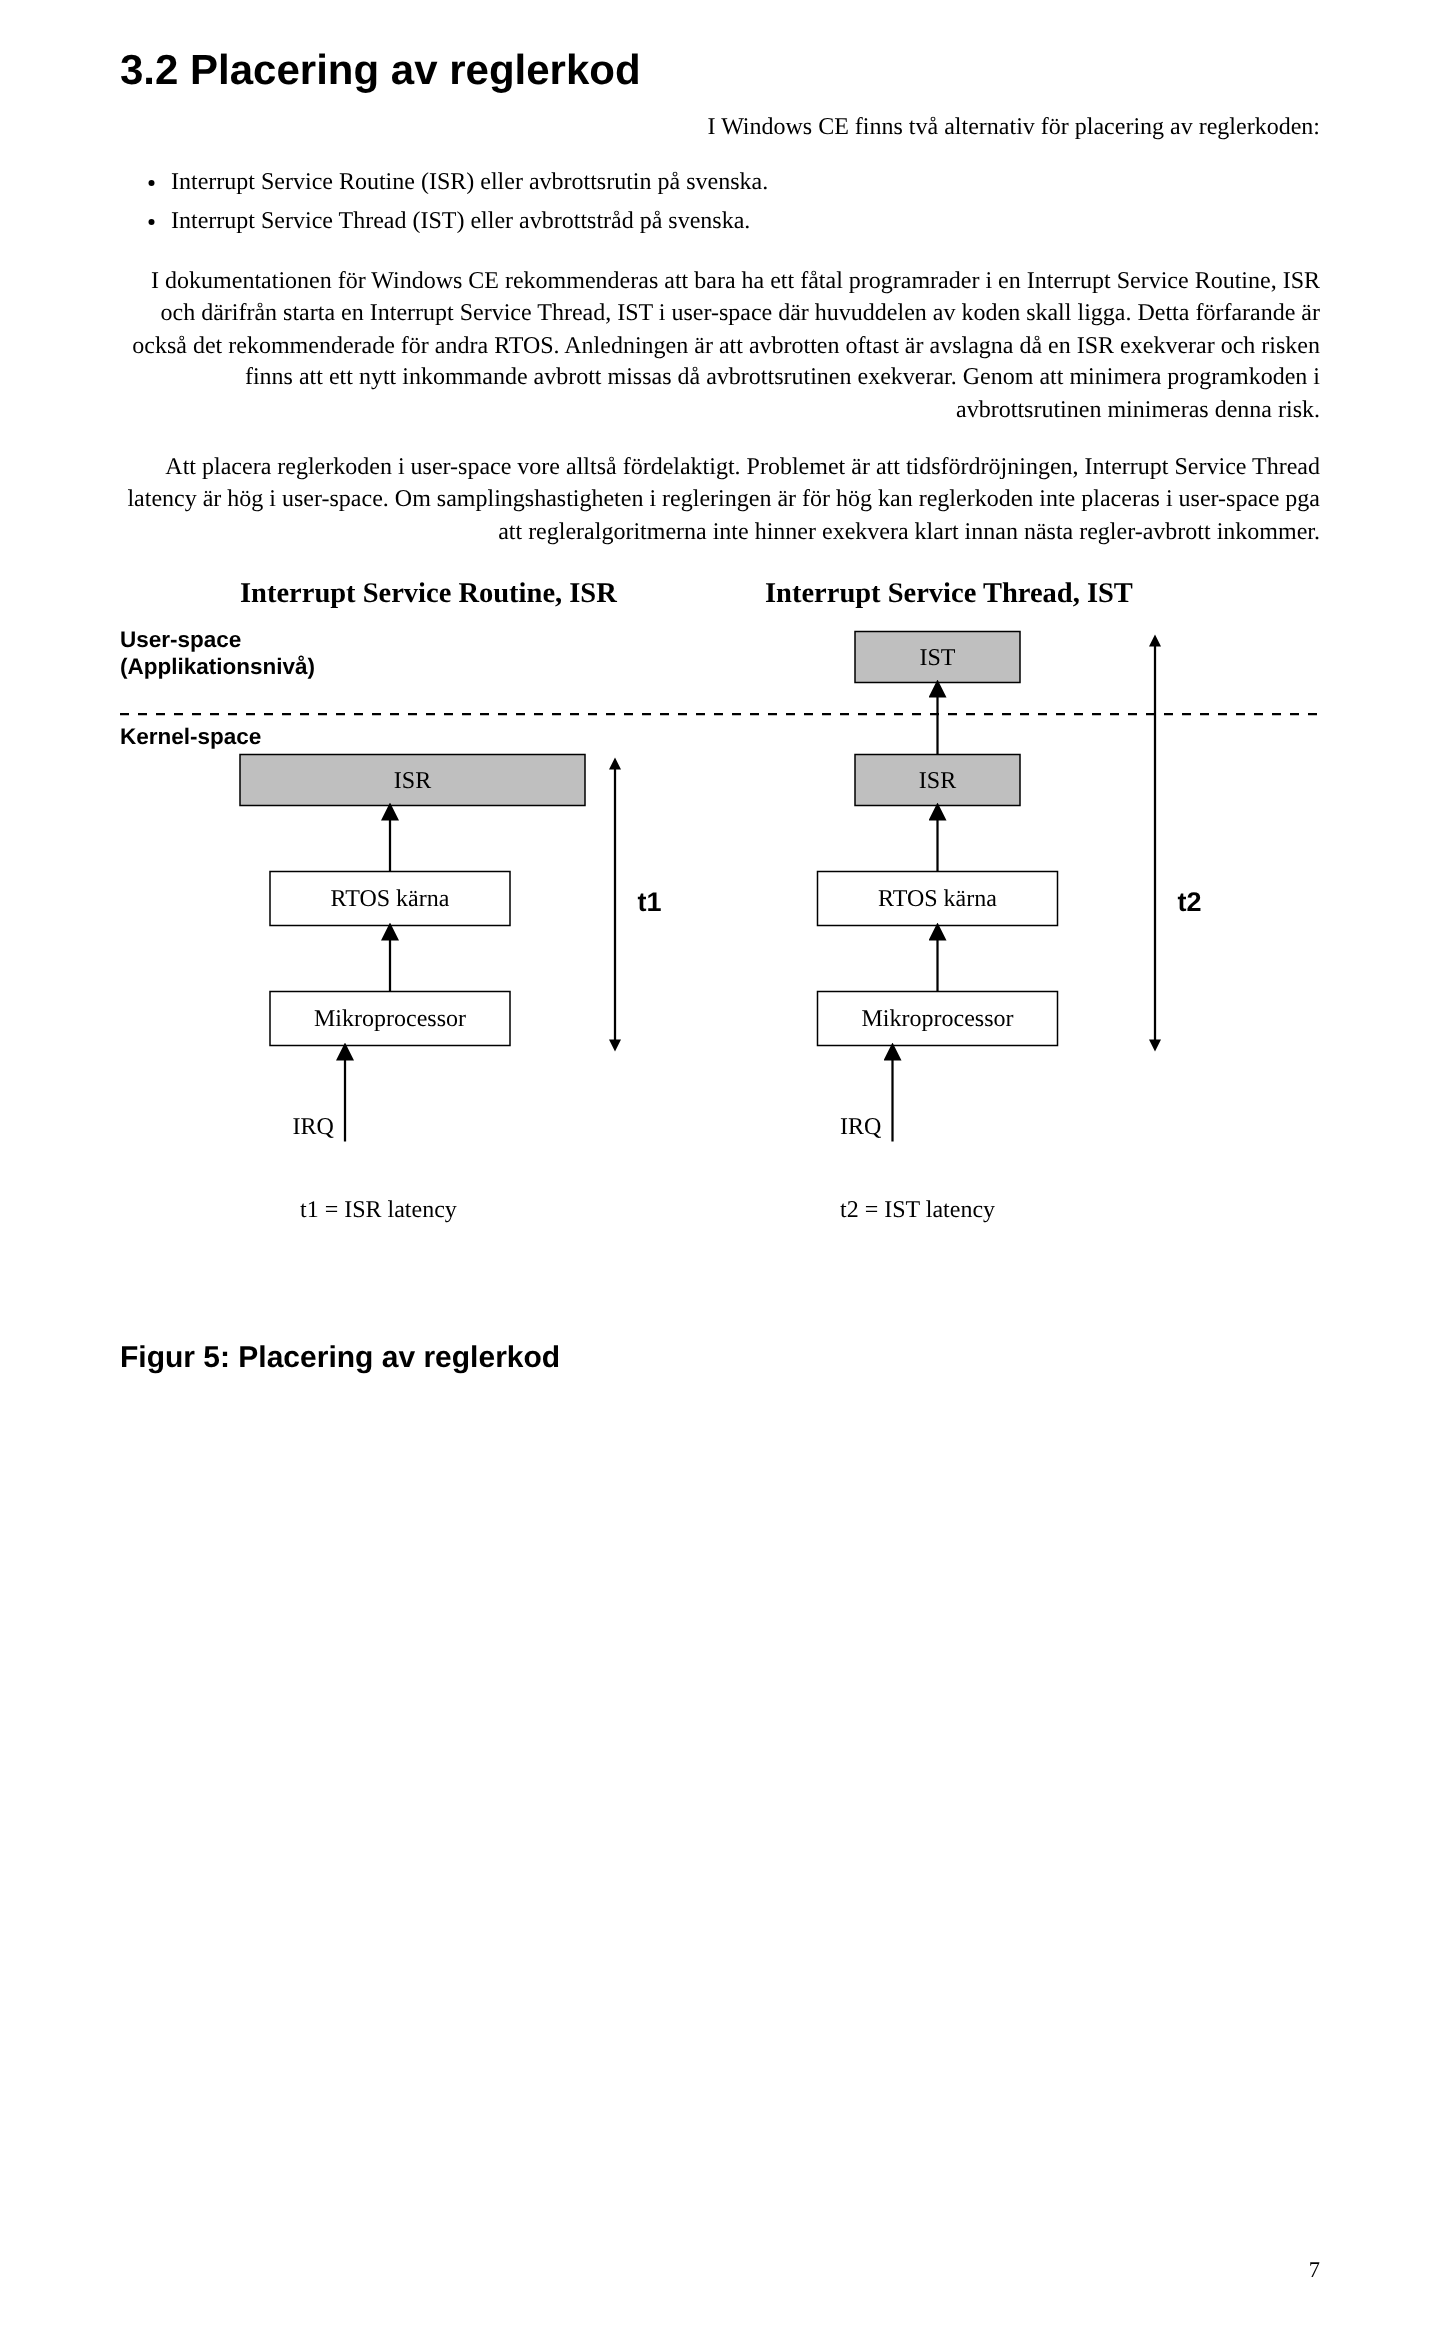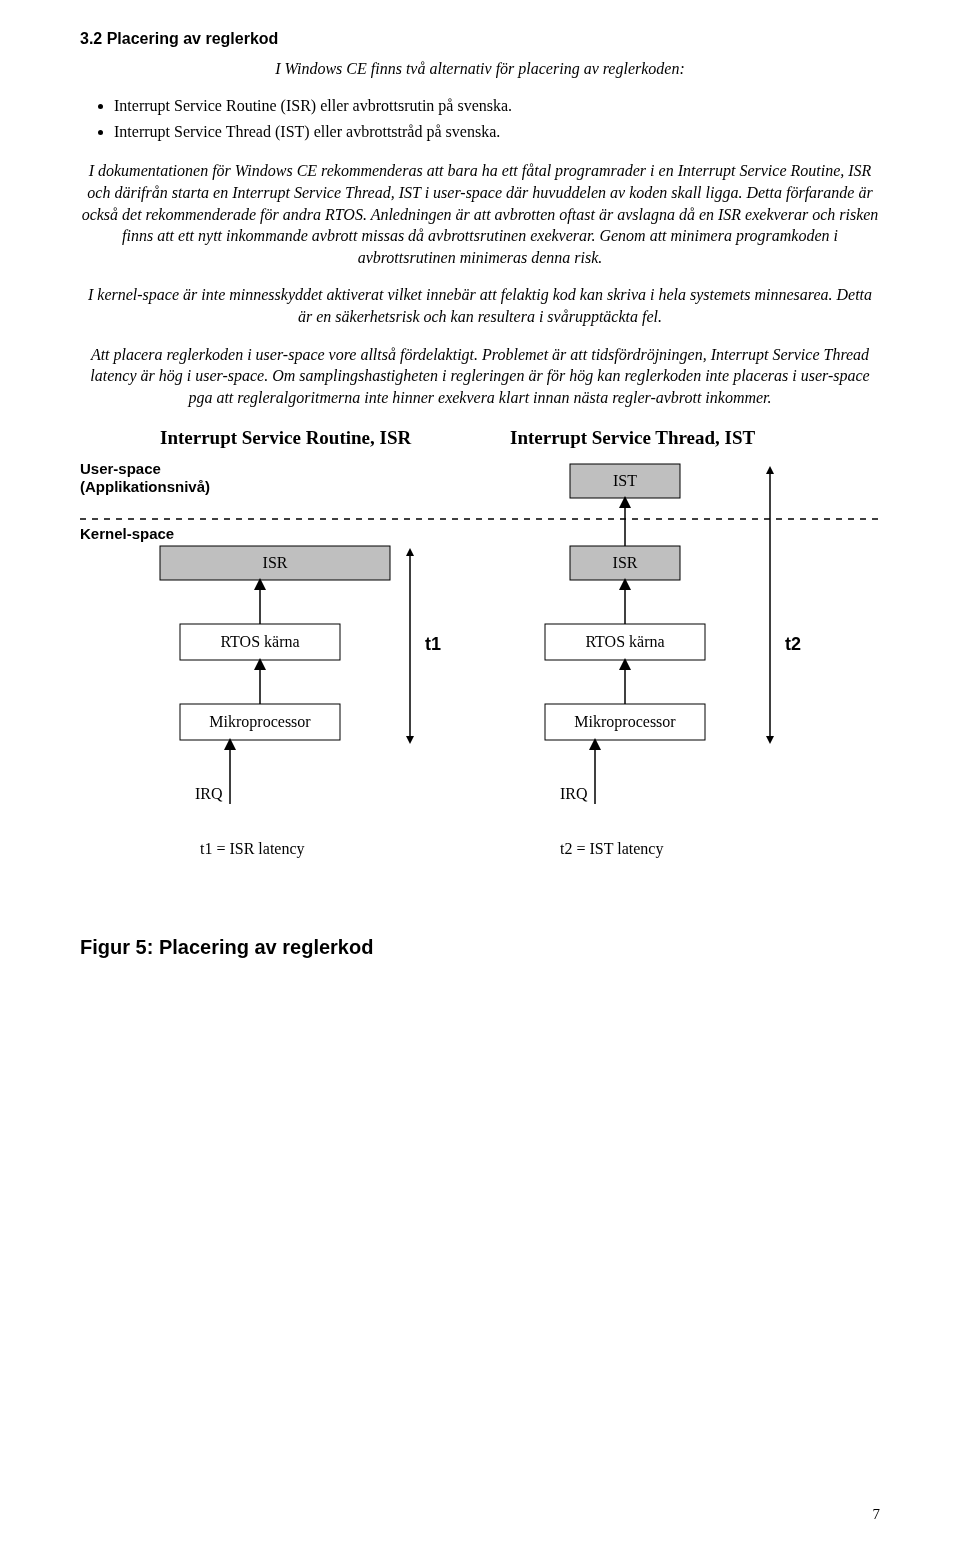--- a/index.html
+++ b/index.html
@@ -14,27 +14,26 @@
   .page {
     width: 960px;
     min-height: 1554px;
     padding: 28px 80px 40px 80px;
     box-sizing: border-box;
     position: relative;
   }
   .section-heading {
     font-family: Arial, Helvetica, sans-serif;
     font-weight: bold;
-    font-size: 16px;
+    font-size: 28px;
     margin: 0 0 8px 0;
   }
   .para {
     margin: 0 0 16px 0;
-    text-align: center;
-    font-style: italic;
+    text-align: right;
   }
   .bullets {
     margin: 8px 0 18px 0;
     padding-left: 34px;
   }
   .bullets li {
     margin-bottom: 4px;
   }
   .figure-area {
   }
@@ -62,21 +61,20 @@
   <h2 class="section-heading">3.2 Placering av reglerkod</h2>
 
   <p class="para">I Windows CE finns två alternativ för placering av reglerkoden:</p>
 
   <ul class="bullets">
     <li>Interrupt Service Routine (ISR) eller avbrottsrutin på svenska.</li>
     <li>Interrupt Service Thread (IST) eller avbrottstråd på svenska.</li>
   </ul>
 
   <p class="para">I dokumentationen för Windows CE rekommenderas att bara ha ett fåtal programrader i en Interrupt Service Routine, ISR och därifrån starta en Interrupt Service Thread, IST i user-space där huvuddelen av koden skall ligga. Detta förfarande är också det rekommenderade för andra RTOS. Anledningen är att avbrotten oftast är avslagna då en ISR exekverar och risken finns att ett nytt inkommande avbrott missas då avbrottsrutinen exekverar. Genom att minimera programkoden i avbrottsrutinen minimeras denna risk.</p>
-  <p class="para">I kernel-space är inte minnesskyddet aktiverat vilket innebär att felaktig kod kan skriva i hela systemets minnesarea. Detta är en säkerhetsrisk och kan resultera i svårupptäckta fel.</p>
   <p class="para">Att placera reglerkoden i user-space vore alltså fördelaktigt. Problemet är att tidsfördröjningen, Interrupt Service Thread latency är hög i user-space. Om samplingshastigheten i regleringen är för hög kan reglerkoden inte placeras i user-space pga att regleralgoritmerna inte hinner exekvera klart innan nästa regler-avbrott inkommer.</p>
 
   <div class="figure-area">
     <div class="svg-wrap">
       <svg width="800" height="480" viewBox="0 0 800 480">
 
         <text x="80" y="20" font-family="Times New Roman" font-weight="bold" font-size="19">Interrupt Service Routine, ISR</text>
         <text x="430" y="20" font-family="Times New Roman" font-weight="bold" font-size="19">Interrupt Service Thread, IST</text>
 
         <text x="0" y="50" font-family="Arial" font-weight="bold" font-size="15">User-space</text>

